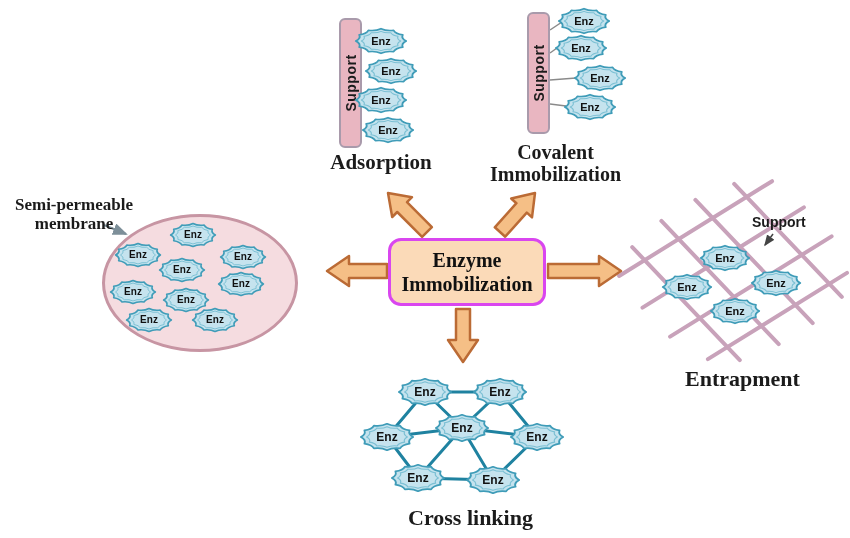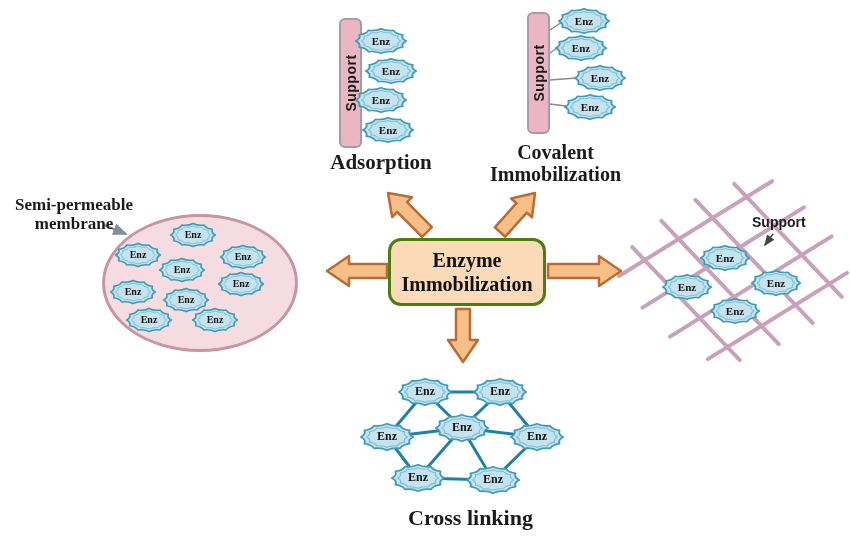--- a/index.html
+++ b/index.html
@@ -15,37 +15,37 @@
   }
   .support-bar .vtext{
     position:absolute;left:50%;top:50%;
     transform:translate(-50%,-50%) rotate(-90deg);
     white-space:nowrap;font-family:"Liberation Sans",sans-serif;
     font-weight:bold;font-size:14px;color:#1b1b1b;letter-spacing:.5px;
   }
   
   .center-box{
     position:absolute;left:388px;top:238px;width:158px;height:68px;
-    background:#fbdab8;border:3px solid #4d7c0f;border-radius:13px;
+    background:#fbdab8;border:3px solid #d946ef;border-radius:13px;
     box-sizing:border-box;display:flex;flex-direction:column;
     align-items:center;justify-content:center;z-index:2;
   }
   .center-box .bt{font-weight:bold;font-size:20px;line-height:24px;color:#111;}
   
   .membrane{
     position:absolute;left:102px;top:214px;width:196px;height:138px;
     background:#f5dce0;border:3px solid #c795a3;border-radius:50%;
     box-sizing:border-box;z-index:1;
   }
   
   .enz{position:absolute;z-index:3;}
   .enz svg{position:absolute;left:0;top:0;width:100%;height:100%;}
   .enz .enz-t{
     position:absolute;left:50%;top:50%;transform:translate(-50%,-52%);
-    font-family:Liberation Serif, serif;font-weight:bold;
+    font-family:Liberation Sans, sans-serif;font-weight:bold;
     font-size:11px;color:#111;white-space:nowrap;
   }
   
   .cap{
     position:absolute;text-align:center;font-weight:bold;color:#1b1b1b;z-index:4;
   }
   .cap-adsorption{left:296px;top:150px;width:170px;font-size:21px;}
   .cap-covalent{left:468px;top:141px;width:175px;font-size:20px;line-height:22px;}
   .cap-encapsulation{left:108px;top:362px;width:185px;font-size:21px;}
   .cap-entrapment{left:660px;top:366px;width:165px;font-size:22px;}
@@ -137,20 +137,21 @@
   <div class="center-box">
     <span class="bt">Enzyme</span>
     <span class="bt">Immobilization</span>
   </div>
 
   <div class="cap cap-adsorption">Adsorption</div>
   <div class="cap cap-covalent">
     <div>Covalent</div>
     <div>Immobilization</div>
   </div>
+  <div class="cap cap-entrapment">Entrapment</div>
   <div class="cap cap-membrane">
     <div>Semi-permeable</div>
     <div>membrane</div>
   </div>
   <div class="cap cap-crosslink">Cross linking</div>
   <div class="cap cap-matrix">Support</div>
 
 <div class="enz" style="left: 354px; top: 27px; width: 54px; height: 28px;">
       <svg viewBox="0 0 60 34" preserveAspectRatio="none">
         <use href="#enzblob"></use>

